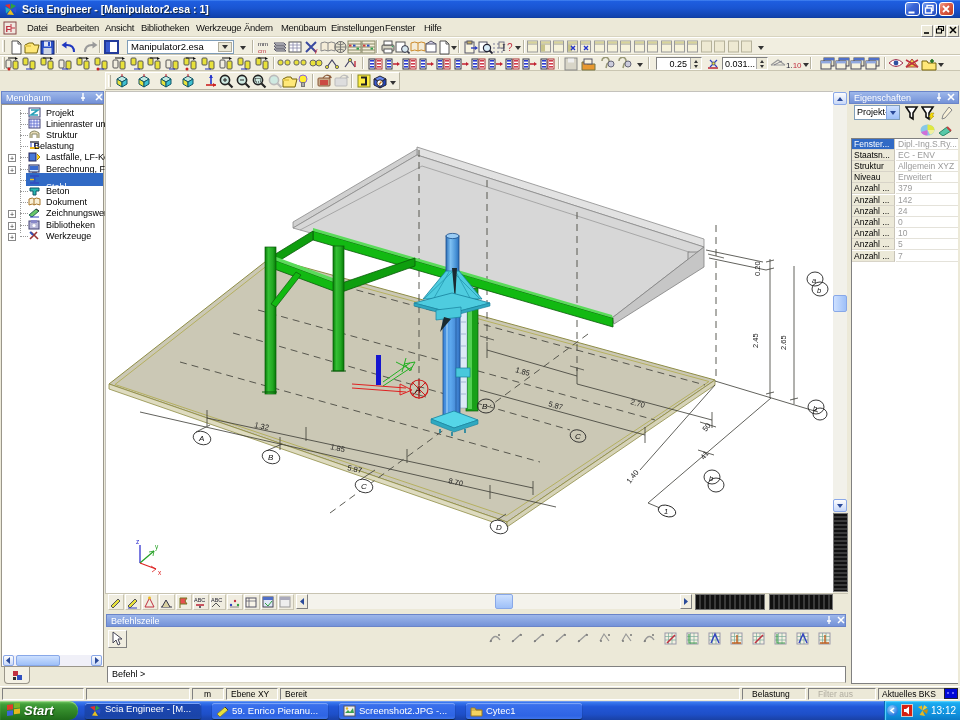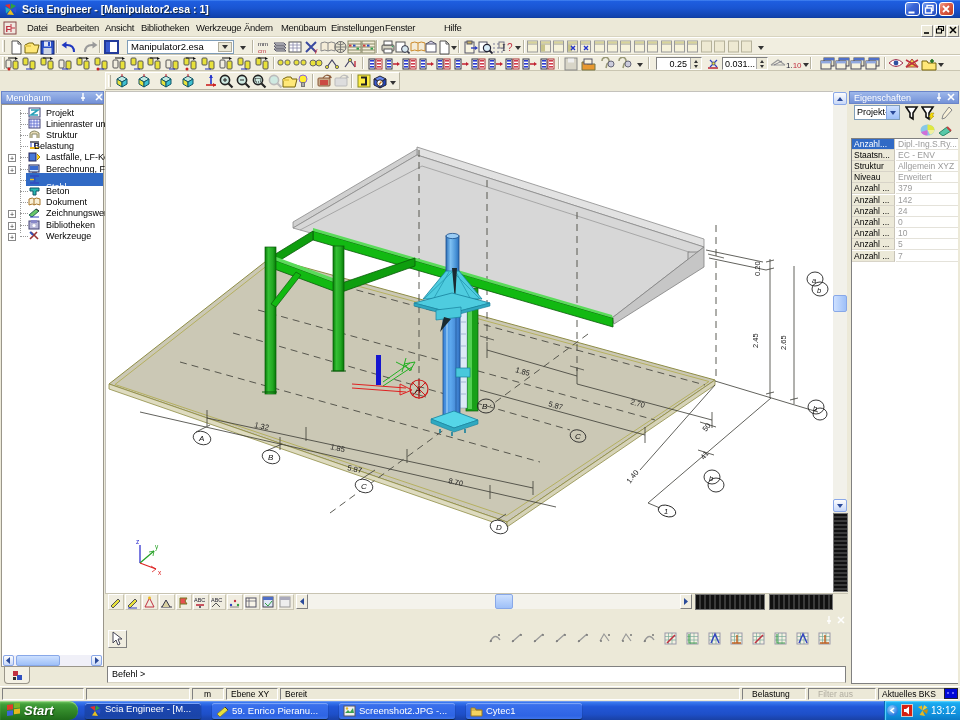--- a/index.html
+++ b/index.html
@@ -41,21 +41,21 @@
     </svg>
 <div class="abs" style="left:27px;top:22px;font-size:9.5px;letter-spacing:-0.3px;color:#111">Datei</div>
 <div class="abs" style="left:56px;top:22px;font-size:9.5px;letter-spacing:-0.3px;color:#111">Bearbeiten</div>
 <div class="abs" style="left:105px;top:22px;font-size:9.5px;letter-spacing:-0.3px;color:#111">Ansicht</div>
 <div class="abs" style="left:141px;top:22px;font-size:9.5px;letter-spacing:-0.3px;color:#111">Bibliotheken</div>
 <div class="abs" style="left:196px;top:22px;font-size:9.5px;letter-spacing:-0.3px;color:#111">Werkzeuge</div>
 <div class="abs" style="left:244px;top:22px;font-size:9.5px;letter-spacing:-0.3px;color:#111">Ändern</div>
 <div class="abs" style="left:281px;top:22px;font-size:9.5px;letter-spacing:-0.3px;color:#111">Menübaum</div>
 <div class="abs" style="left:331px;top:22px;font-size:9.5px;letter-spacing:-0.3px;color:#111">Einstellungen</div>
 <div class="abs" style="left:385px;top:22px;font-size:9.5px;letter-spacing:-0.3px;color:#111">Fenster</div>
-<div class="abs" style="left:444px;top:22px;font-size:9.5px;letter-spacing:-0.3px;color:#111">Hilfe</div>
+<div class="abs" style="left:424px;top:22px;font-size:9.5px;letter-spacing:-0.3px;color:#111">Hilfe</div>
 <div class="abs raised" style="left:921px;top:25px;width:12px;height:12px;background:#ece9d8"></div>
 <svg style="position:absolute;left:922px;top:25px" width="10" height="10" viewBox="0 0 10 10">
       <path d="M2 8 h5" stroke="#000" stroke-width="1.6"></path>
     </svg>
 <div class="abs raised" style="left:934px;top:25px;width:12px;height:12px;background:#ece9d8"></div>
 <svg style="position:absolute;left:935px;top:25px" width="10" height="10" viewBox="0 0 10 10">
       <rect x="3.5" y="1.5" width="5" height="4" fill="none" stroke="#000" stroke-width="1.1"></rect>
       <rect x="1.5" y="4" width="5" height="4" fill="#ece9d8" stroke="#000" stroke-width="1.1"></rect>
     </svg>
 <div class="abs raised" style="left:947px;top:25px;width:12px;height:12px;background:#ece9d8"></div>
@@ -1066,20 +1066,21 @@
     </svg>
 <div class="abs" style="left:308px;top:594px;width:372px;height:15px;background:#f4f3ec"></div>
 <div class="abs" style="left:495px;top:594px;width:18px;height:15px;background:linear-gradient(180deg,#cde0ff,#9ec0f8);border:1px solid #88a8e8;border-radius:2px"></div>
 <div class="abs raised" style="left:680px;top:594px;width:12px;height:15px;background:#f0ede0"></div>
 <svg style="position:absolute;left:682px;top:597px" width="8" height="9" viewBox="0 0 8 9">
       <path d="M2 1 l4 3.5 L2 8z" fill="#2a4a9a"></path>
     </svg>
 <div class="abs" style="left:695px;top:594px;width:70px;height:16px;background:repeating-linear-gradient(90deg,#111 0 3px,#3a3a3a 3px 5px);border:1px solid #777"></div>
 <div class="abs" style="left:769px;top:594px;width:64px;height:16px;background:repeating-linear-gradient(90deg,#111 0 3px,#3a3a3a 3px 5px);border:1px solid #777"></div>
 <div class="abs" style="left:105px;top:611px;width:743px;height:74px;background:#ece9d8"></div>
+<div class="panel-title" style="left:106px;top:614px;width:740px;">Befehlszeile</div>
 <svg style="position:absolute;left:824px;top:615px" width="10" height="11" viewBox="0 0 10 11">
       <path d="M5 1 v5 M3 6 h4 M5 6 v3" stroke="#fff" stroke-width="1.3"></path>
     </svg>
 <svg style="position:absolute;left:836px;top:615px" width="10" height="11" viewBox="0 0 10 11">
       <path d="M2 2 l6 6 M8 2 l-6 6" stroke="#fff" stroke-width="1.5"></path>
     </svg>
 <div class="abs raised" style="left:108px;top:630px;width:19px;height:18px;background:#f0ede0"></div>
 <svg style="position:absolute;left:110px;top:631px" width="14" height="16" viewBox="0 0 14 16">
       <path d="M3 1 v11 l3 -3 2 5 2 -1 -2 -5 4 0z" fill="#fff" stroke="#445" stroke-width="1"></path>
     </svg>
@@ -1191,21 +1192,21 @@
       <ellipse cx="7.5" cy="6" rx="7" ry="5.5" fill="#88c8e8"></ellipse>
       <path d="M7.5 6 L7.5 0.5 A7 5.5 0 0 1 14.5 6z" fill="#e0e840"></path>
       <path d="M7.5 6 L1 8 A7 5.5 0 0 0 7.5 11.5z" fill="#d070d8"></path>
       <path d="M7.5 6 L14.5 6 A7 5.5 0 0 1 10 10.8z" fill="#f0f0a0"></path>
     </svg>
 <svg style="position:absolute;left:938px;top:124px" width="15" height="12" viewBox="0 0 15 12">
       <path d="M1 9 l8 -6 4 4 -8 5z" fill="#58c8a8" stroke="#2a8868"></path>
       <path d="M9 3 l4 4" stroke="#c04040" stroke-width="2"></path>
     </svg>
 <div class="abs" style="left:851px;top:138px;width:107px;height:546px;background:#fff;border:1px solid #808080;border-right:none"></div>
-<div class="abs" style="left:852px;top:139px;width:43px;height:11px;background:#316ac5;border-bottom:1px solid #d8d4c8;border-right:1px solid #c8c4b8;color:#fff;font-size:8.5px;line-height:10px;padding-left:2px;white-space:nowrap;overflow:hidden">Anzahl...</div>
+<div class="abs" style="left:852px;top:139px;width:43px;height:11px;background:#316ac5;border-bottom:1px solid #d8d4c8;border-right:1px solid #c8c4b8;color:#fff;font-size:8.5px;line-height:10px;padding-left:2px;white-space:nowrap;overflow:hidden">Fenster...</div>
 <div class="abs" style="left:896px;top:139px;width:62px;height:11px;border-bottom:1px solid #e4e2da;color:#9a9a9a;font-size:8.5px;line-height:10px;padding-left:2px;white-space:nowrap;overflow:hidden">Dipl.-Ing.S.Ry...</div>
 <div class="abs" style="left:852px;top:150px;width:43px;height:11px;background:#ece9d8;border-bottom:1px solid #d8d4c8;border-right:1px solid #c8c4b8;color:#000;font-size:8.5px;line-height:10px;padding-left:2px;white-space:nowrap;overflow:hidden">Staatsn...</div>
 <div class="abs" style="left:896px;top:150px;width:62px;height:11px;border-bottom:1px solid #e4e2da;color:#9a9a9a;font-size:8.5px;line-height:10px;padding-left:2px;white-space:nowrap;overflow:hidden">EC - ENV</div>
 <div class="abs" style="left:852px;top:161px;width:43px;height:11px;background:#ece9d8;border-bottom:1px solid #d8d4c8;border-right:1px solid #c8c4b8;color:#000;font-size:8.5px;line-height:10px;padding-left:2px;white-space:nowrap;overflow:hidden">Struktur</div>
 <div class="abs" style="left:896px;top:161px;width:62px;height:11px;border-bottom:1px solid #e4e2da;color:#9a9a9a;font-size:8.5px;line-height:10px;padding-left:2px;white-space:nowrap;overflow:hidden">Allgemein XYZ</div>
 <div class="abs" style="left:852px;top:172px;width:43px;height:11px;background:#ece9d8;border-bottom:1px solid #d8d4c8;border-right:1px solid #c8c4b8;color:#000;font-size:8.5px;line-height:10px;padding-left:2px;white-space:nowrap;overflow:hidden">Niveau</div>
 <div class="abs" style="left:896px;top:172px;width:62px;height:11px;border-bottom:1px solid #e4e2da;color:#9a9a9a;font-size:8.5px;line-height:10px;padding-left:2px;white-space:nowrap;overflow:hidden">Erweitert</div>
 <div class="abs" style="left:852px;top:183px;width:43px;height:11px;background:#ece9d8;border-bottom:1px solid #d8d4c8;border-right:1px solid #c8c4b8;color:#000;font-size:8.5px;line-height:10px;padding-left:2px;white-space:nowrap;overflow:hidden">Anzahl ...</div>
 <div class="abs" style="left:896px;top:183px;width:62px;height:11px;border-bottom:1px solid #e4e2da;color:#9a9a9a;font-size:8.5px;line-height:10px;padding-left:2px;white-space:nowrap;overflow:hidden">379</div>
 <div class="abs" style="left:852px;top:195px;width:43px;height:11px;background:#ece9d8;border-bottom:1px solid #d8d4c8;border-right:1px solid #c8c4b8;color:#000;font-size:8.5px;line-height:10px;padding-left:2px;white-space:nowrap;overflow:hidden">Anzahl ...</div>

